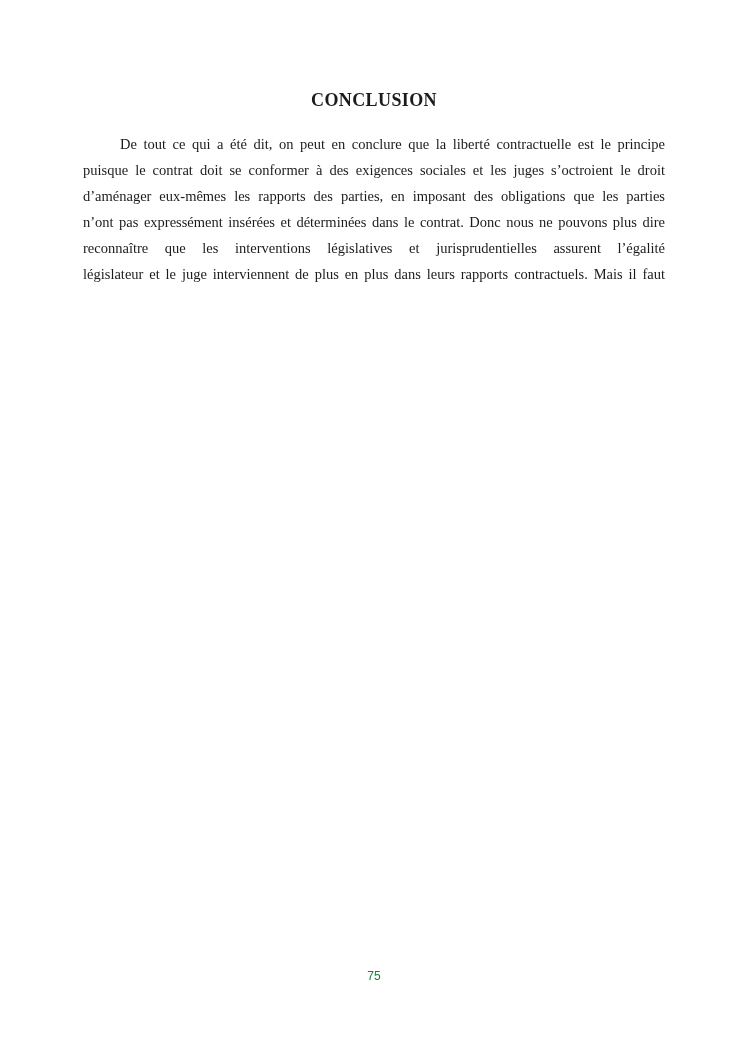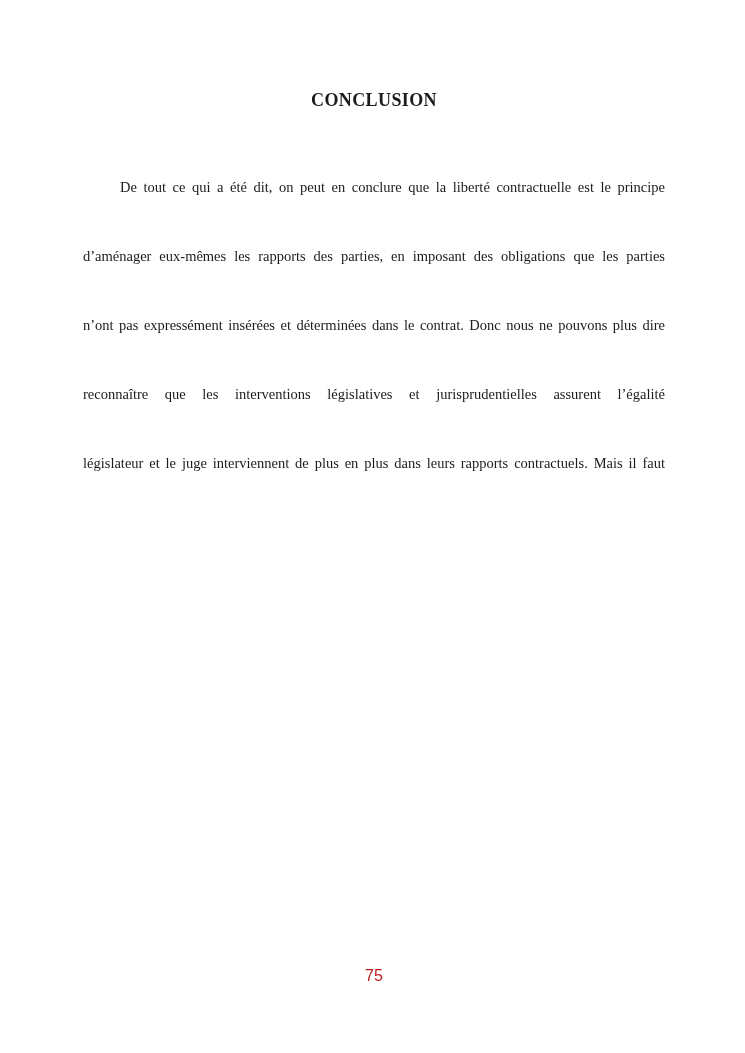--- a/index.html
+++ b/index.html
@@ -39,48 +39,48 @@
     left: 83px;
     width: 582px;
     font-size: 14.5px;
     line-height: 26px;
   }
   .line {
     height: 26px;
     overflow: hidden;
     text-align: justify;
     text-align-last: justify;
-    margin-top: 43px;
   }
   .line.first {
     text-indent: 37px;
   }
   .line.last {
     text-align-last: left;
   }
   .page-number {
     position: absolute;
     top: 967px;
     left: 83px;
     width: 582px;
     text-align: center;
     font-family: "Liberation Sans", "DejaVu Sans", sans-serif;
-    font-size: 16px;
+    font-size: 12px;
     line-height: 18px;
-    color: #b91c1c;
+    color: #15803d;
   }
 </style>
 </head>
 <body>
 
 <div class="page">
   <h1 class="doc-title">CONCLUSION</h1>
 
   <div class="paragraph" id="paragraph">
       <div class="line first">De tout ce qui a été dit, on peut en conclure que la liberté contractuelle est le principe</div>
+      <div class="line">puisque le contrat doit se conformer à des exigences sociales et les juges s’octroient le droit</div>
       <div class="line">d’aménager eux-mêmes les rapports des parties, en imposant des obligations que les parties</div>
       <div class="line">n’ont pas expressément insérées et déterminées dans le contrat. Donc nous ne pouvons plus dire</div>
       <div class="line">reconnaître que les interventions législatives et jurisprudentielles assurent l’égalité</div>
       <div class="line">législateur et le juge interviennent de plus en plus dans leurs rapports contractuels. Mais il faut</div>
     </div>
 
   <div class="page-number">75</div>
 </div>
 
 </body></html>

